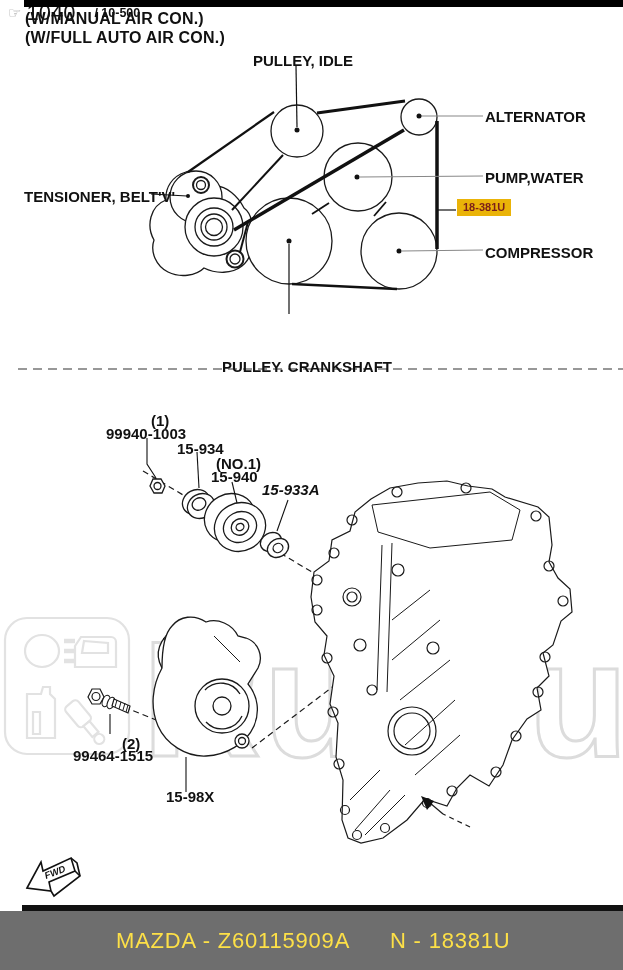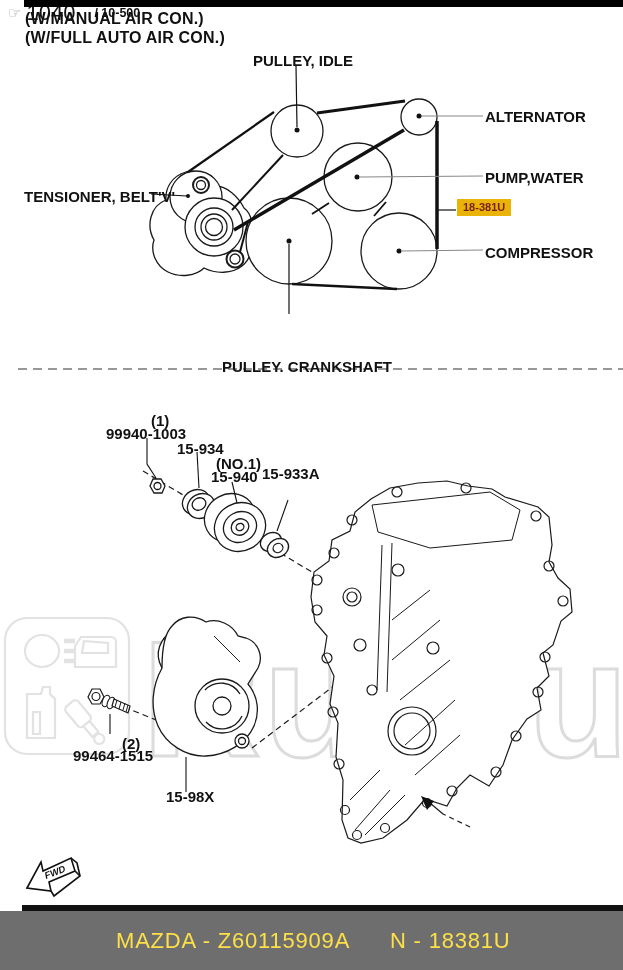--- a/index.html
+++ b/index.html
@@ -14,21 +14,21 @@
   #lbl-pump{left:485px;top:169px;}
   #lbl-comp{left:485px;top:244px;}
   #lbl-tens{left:24px;top:188px;}
   #lbl-crank{left:222px;top:316px;margin-top:42px;}
   #hl-part{left:457px;top:199px;padding:2px 6px 3px;font-size:11px;font-weight:600;}
   #p-qty1{left:151px;top:412px;}
   #p-num1{left:106px;top:425px;}
   #p-934{left:177px;top:440px;}
   #p-no1{left:216px;top:455px;}
   #p-940{left:211px;top:468px;}
-  #p-933a{left:262px;top:465px;}
+  #p-933a{left:262px;top:481px;font-style:italic;}
   #p-qty2{left:122px;top:735px;}
   #p-1045{left:73px;top:747px;}
   #p-98x{left:166px;top:788px;}
   #p-ref{left:483px;top:814px;display:flex;align-items:center;}
   #p-ref .hand{font-size:15px;color:#9a9a9a;font-weight:400;margin-right:5px;}
   #p-ref .refnum{font-size:22px;font-weight:400;color:#111;}
   #p-ref .refsuf{font-size:12.5px;font-weight:600;color:#111;margin-left:19px;}
   #pre-footer-bar{position:absolute;left:22px;right:0;top:905px;height:6px;background:#111;}
   #footer-bar{position:absolute;left:0;right:0;top:911px;height:59px;}
   #footer-bar span{position:absolute;top:50%;transform:translateY(-50%);

